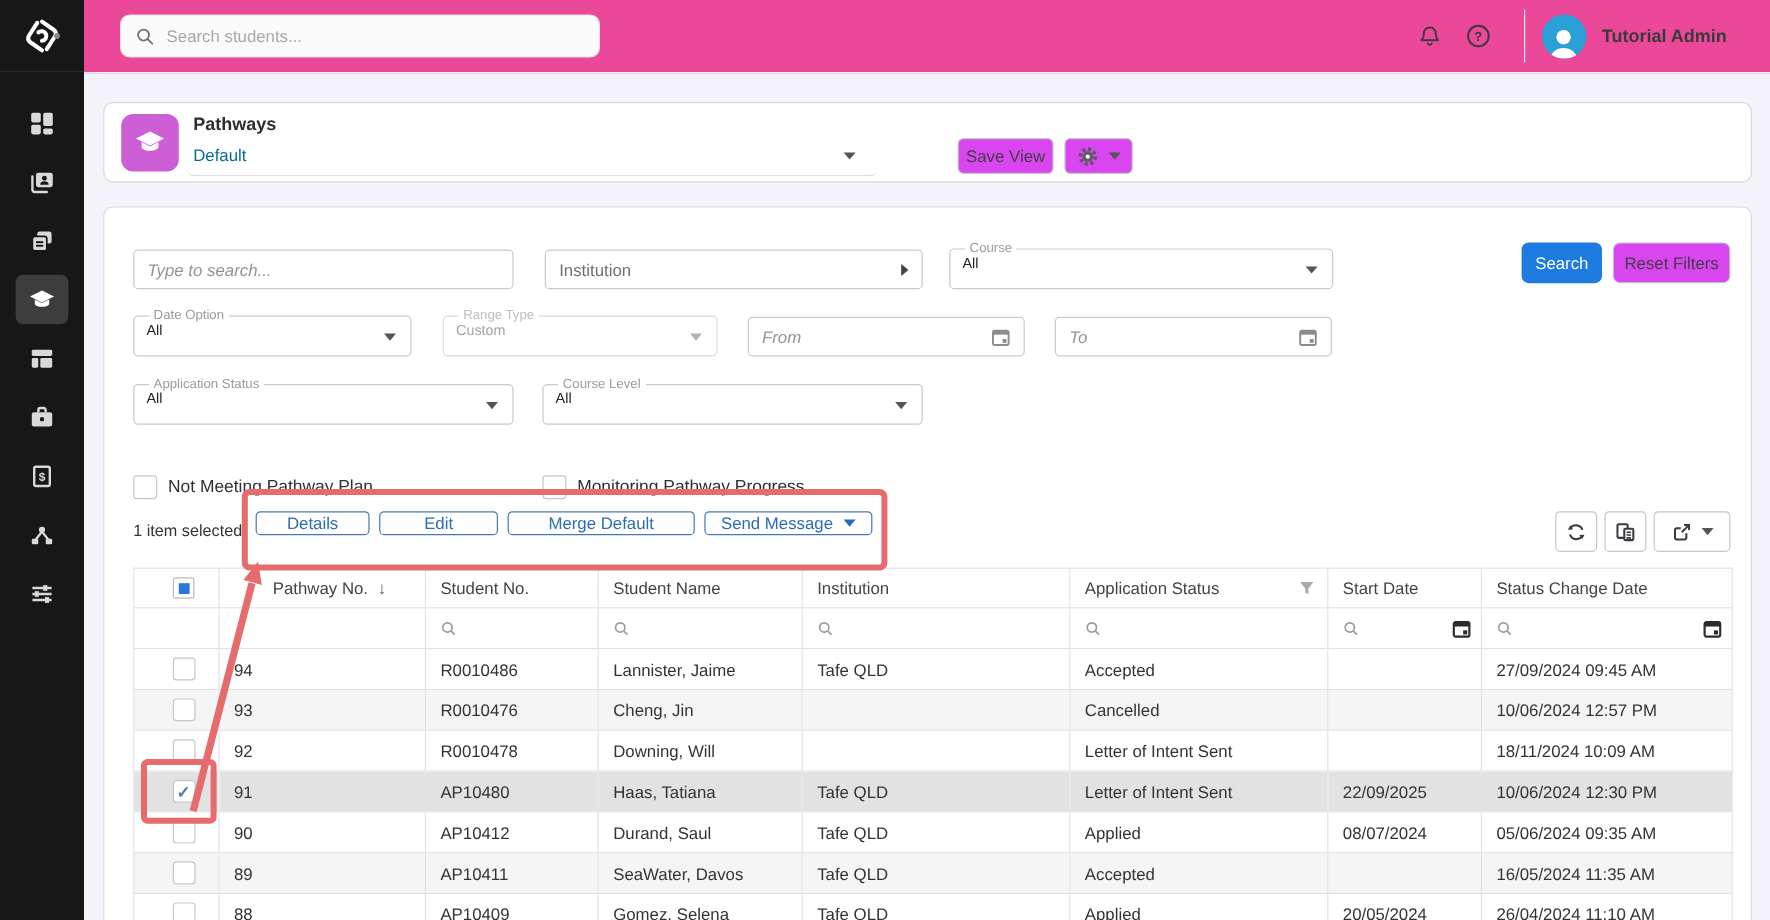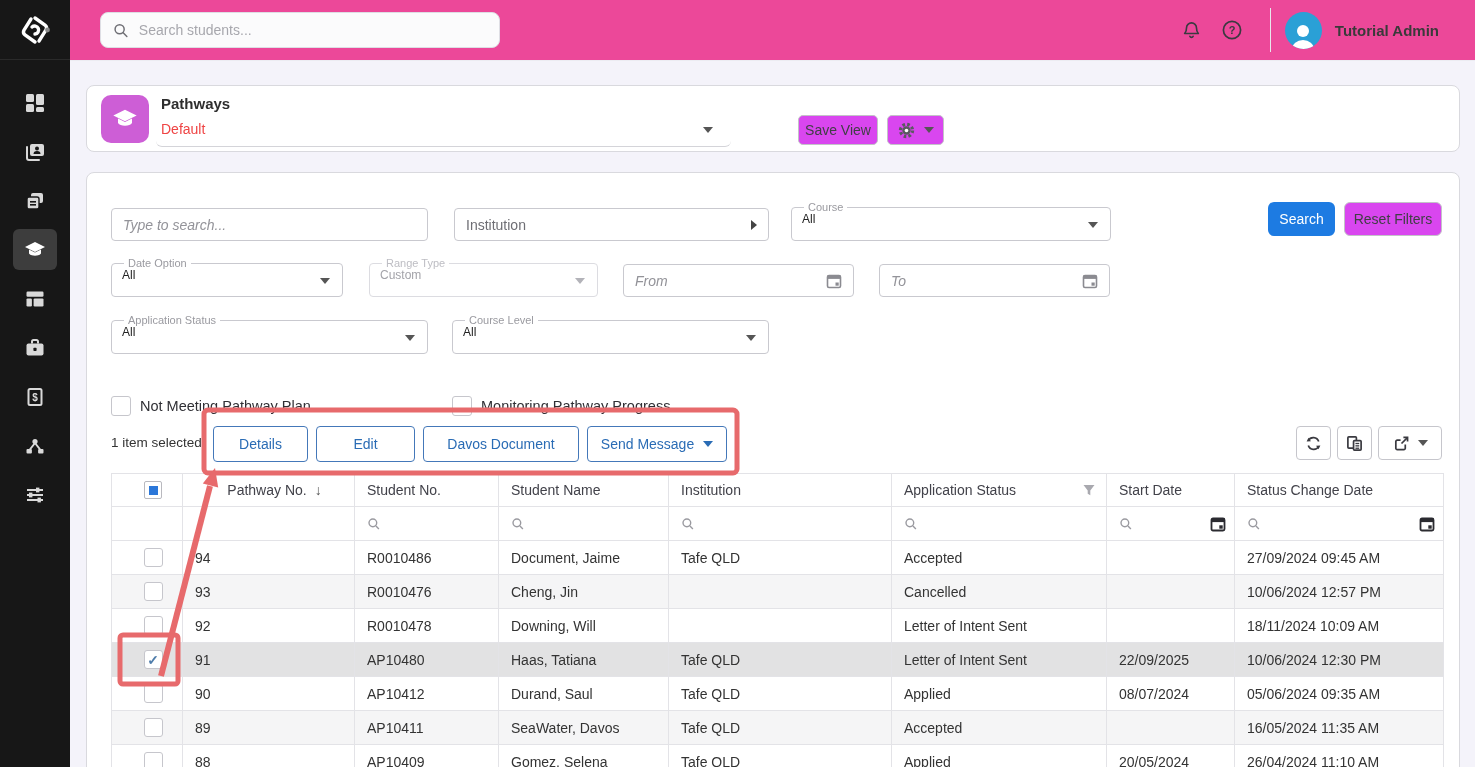--- a/index.html
+++ b/index.html
@@ -44,21 +44,21 @@
   
   .card { position:absolute; background:#fff; border:1px solid #d9d9de; border-radius:8px; }
   .card-view { left:86px; top:85px; width:1374px; height:67px; }
   .card-main { left:86px; top:172px; width:1374px; height:620px; }
   
   .module-icon { position:absolute; left:14px; top:9px; width:48px; height:48px; border-radius:10px;
     background:var(--brand_pink); display:flex; align-items:center; justify-content:center; }
   .view-title { position:absolute; left:74px; top:9px; font-size:15px; font-weight:700; color:#2e2e2e; }
   .view-select { position:absolute; left:69px; top:28px; width:575px; height:33px;
     border-bottom:1px solid #d4d4d9; border-radius:0 0 6px 6px; cursor:pointer; }
-  .view-select .val { position:absolute; left:5px; top:7px; font-size:14px; color:#ef4444; }
+  .view-select .val { position:absolute; left:5px; top:7px; font-size:14px; color:#0369a1; }
   .caret-down { width:0; height:0; border-left:5px solid transparent; border-right:5px solid transparent; border-top:6px solid #555; }
   .view-select .caret-down { position:absolute; right:18px; top:13px; }
   .pin-btn { position:absolute; left:730px; top:28px; width:30px; height:30px; display:flex; align-items:center; justify-content:center; cursor:pointer; }
   .btn { display:inline-flex; align-items:center; justify-content:center; gap:8px;
     font:14px "Liberation Sans",sans-serif; background:#d946ef; border:1px solid #c3c3c8; border-radius:5px; cursor:pointer; color:#3f3f44; }
   .save-view-btn { position:absolute; left:711px; top:29px; width:80px; height:30px; }
   .gear-btn { position:absolute; left:800px; top:29px; width:57px; height:30px; }
   
   .input-box { position:absolute; height:33px; border:1px solid #c9c9cf; border-radius:4px;
     display:flex; align-items:center; padding:0 11px; font-size:14px; background:#fff; }
@@ -73,21 +73,21 @@
   .fieldset.disabled .caret-down { border-top-color:#b3b3b9; }
   .caret-right { width:0; height:0; border-top:5px solid transparent; border-bottom:5px solid transparent; border-left:6px solid #444; }
   .cal-icon { margin-left:auto; }
   .check-row { position:absolute; display:flex; align-items:center; gap:9px; font-size:14.5px; color:#2f2f34;margin-top:24px; }
   .cbox { width:20px; height:20px; border:1px solid #c6c6cc; border-radius:3px; background:#fff; }
   .btn-primary { position:absolute; background:var(--accent_blue); color:#fff; border:0; border-radius:6px;
     font:14px "Liberation Sans",sans-serif; cursor:pointer; }
   .btn-reset { position:absolute; border-radius:6px; }
   
   .sel-text { position:absolute; left:24px; top:262px; font-size:13.5px; color:#333; }
-  .action-btn { position:absolute; height:36px; border:1px solid var(--button_blue_border); color:var(--button_blue_text);
+  .action-btn { position:absolute; height:20px; border:1px solid var(--button_blue_border); color:var(--button_blue_text);
     background:#fff; border-radius:4px; font:14px "Liberation Sans",sans-serif; display:flex; align-items:center; justify-content:center; gap:9px; cursor:pointer; }
   .action-btn .caret-down { border-top-color:var(--button_blue_text); }
   .tool-icon-btn { position:absolute; height:34px; border:1px solid #c6c6cc; border-radius:4px; background:#fff;
     display:flex; align-items:center; justify-content:center; gap:8px; cursor:pointer; }
   
   .grid { position:absolute; left:24px; top:300px; width:1332px; border-collapse:collapse; table-layout:fixed; background:#fff; }
   .grid col.c0{width:71px} .grid col.c1{width:172px} .grid col.c2{width:144px} .grid col.c3{width:170px}
   .grid col.c4{width:223px} .grid col.c5{width:215px} .grid col.c6{width:128px} .grid col.c7{width:209px}
   .grid th, .grid td { border:1px solid #e3e3e7; font-weight:400; font-size:14px; padding:0 0 0 12px; text-align:left; overflow:hidden; white-space:nowrap; }
   .grid thead tr.head-row th { height:33px; color:#42424a; }
@@ -318,21 +318,21 @@
     <span>Not Meeting Pathway Plan</span>
   </div>
   <div class="check-row" style="left:365px; top:199px;">
     <span class="cbox"></span>
     <span>Monitoring Pathway Progress</span>
   </div>
 
   <div class="sel-text">1 item selected</div>
   <button class="action-btn" style="left:126px; top:253px; width:95px;">Details</button>
   <button class="action-btn" style="left:229px; top:253px; width:99px;">Edit</button>
-  <button class="action-btn" style="left:336px; top:253px; width:156px;">Davos Document</button>
+  <button class="action-btn" style="left:336px; top:253px; width:156px;">Merge Default</button>
   <button class="action-btn" style="left:500px; top:253px; width:140px;">
     <span>Send Message</span>
     <span class="caret-down"></span>
   </button>
   <button class="tool-icon-btn" style="left:1209px; top:253px; width:35px;">
     <svg width="17" height="17" viewBox="0 0 18 18">
       <path d="M14.5 7 a6 6 0 0 0 -11 -1" fill="none" stroke="#3a3a40" stroke-width="1.8"></path>
       <path d="M3.5 11 a6 6 0 0 0 11 1" fill="none" stroke="#3a3a40" stroke-width="1.8"></path>
       <polygon points="1.7,6.8 6.3,6.6 3.7,3" fill="#3a3a40"></polygon>
       <polygon points="16.3,11.2 11.7,11.4 14.3,15" fill="#3a3a40"></polygon>
@@ -457,21 +457,21 @@
         </th>
       </tr>
     </thead>
     <tbody>
   <tr>
     <td class="cell-center">
             <span class="row-cb"></span>
           </td>
     <td class="cell-center link c-pathway">94</td>
     <td class="link c-sno">R0010486</td>
-    <td class="link c-sname">Document, Jaime</td>
+    <td class="link c-sname">Lannister, Jaime</td>
     <td class="c-inst">Tafe QLD</td>
     <td class="c-status">Accepted</td>
     <td class="c-start"></td>
     <td class="c-change">27/09/2024 09:45 AM</td>
   </tr>
 
   <tr class="striped">
     <td class="cell-center">
             <span class="row-cb"></span>
           </td>

